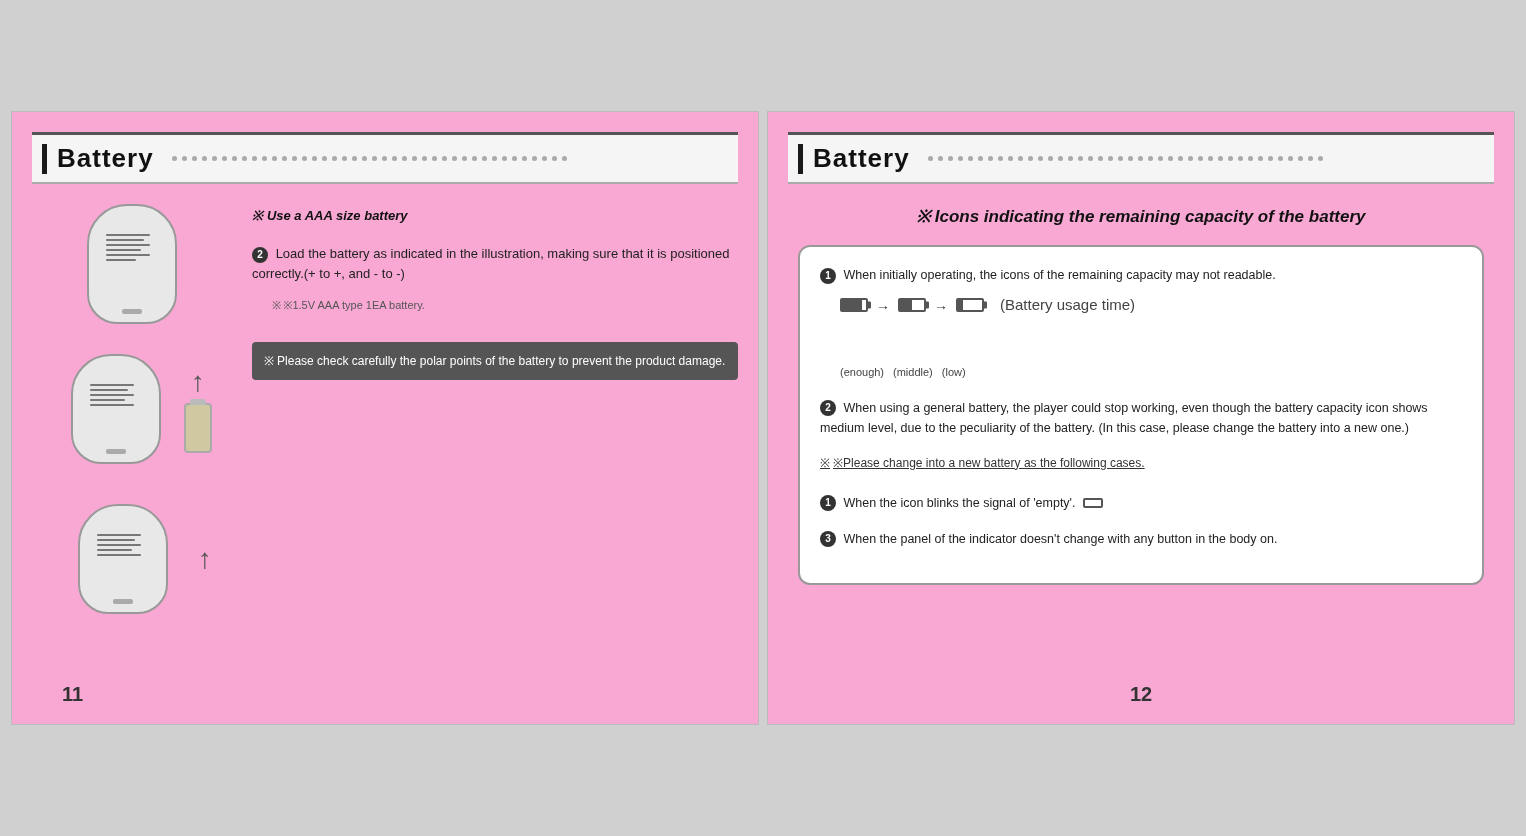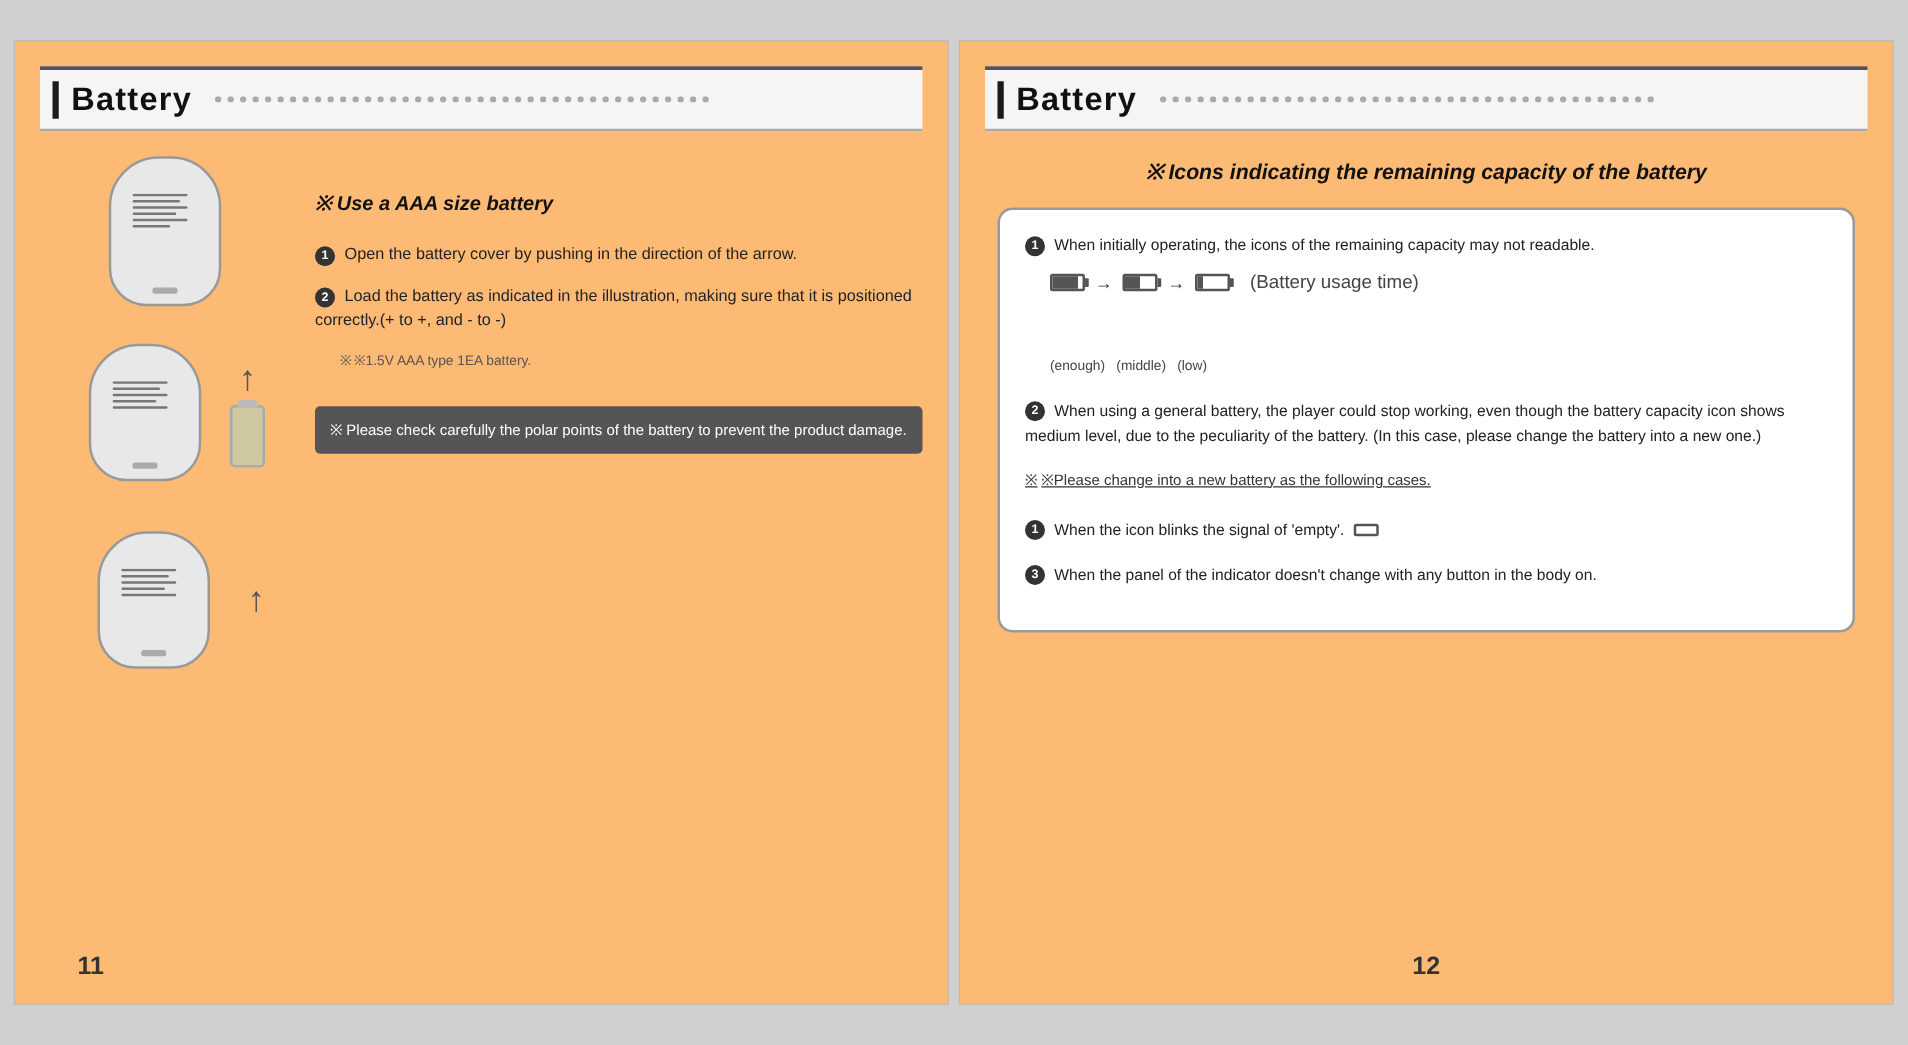--- a/index.html
+++ b/index.html
@@ -7,23 +7,23 @@
       background: #d0d0d0;
       font-family: Arial, sans-serif;
       width: 1526px;
       height: 836px;
       display: flex;
       align-items: center;
       justify-content: center;
       gap: 0;
     }
     .page {
-      background: #fdba74;
+      background: #f9a8d4;
       width: 748px;
-      height: 772px;
+      height: 614px;
       position: relative;
       border: 1px solid #bbb;
       padding: 20px;
     }
     .page-left {
       margin-right: 8px;
     }
     .page-number {
       position: absolute;
       bottom: 18px;
@@ -158,26 +158,26 @@
       left: 50%;
       transform: translateX(-50%);
     }
 
     
     .instructions {
       flex: 1;
       padding-left: 10px;
     }
     .use-aaa-title {
-      font-size: 16px;
+      font-size: 13px;
       font-style: italic;
       font-weight: bold;
       color: #111;
       margin-bottom: 20px;
-      margin-top: 26px;
+      margin-top: 2px;
     }
     .use-aaa-title::before {
       content: '※';
       margin-right: 4px;
     }
     .step {
       margin-bottom: 14px;
       font-size: 13px;
       color: #222;
       line-height: 1.5;
@@ -410,24 +410,20 @@
             <div class="device-bottom-port"></div>
           </div>
           <div class="up-arrow">↑</div>
         </div>
       </div>
     </div>
 
     <div class="instructions">
       <div class="use-aaa-title">Use a AAA size battery</div>
 
-      <div class="step">
-        <span class="step-num">1</span>
-        <span>Open the battery cover by pushing in the direction of the arrow.</span>
-      </div>
 
       <div class="step">
         <span class="step-num">2</span>
         <span>Load the battery as indicated in the illustration, making sure that it is positioned correctly.(+ to +, and - to -)</span>
       </div>
 
 
       <div class="battery-note">※1.5V AAA type 1EA battery.</div>
 
       <div class="note-box">Please check carefully the polar points of the battery to prevent the product damage.</div>

